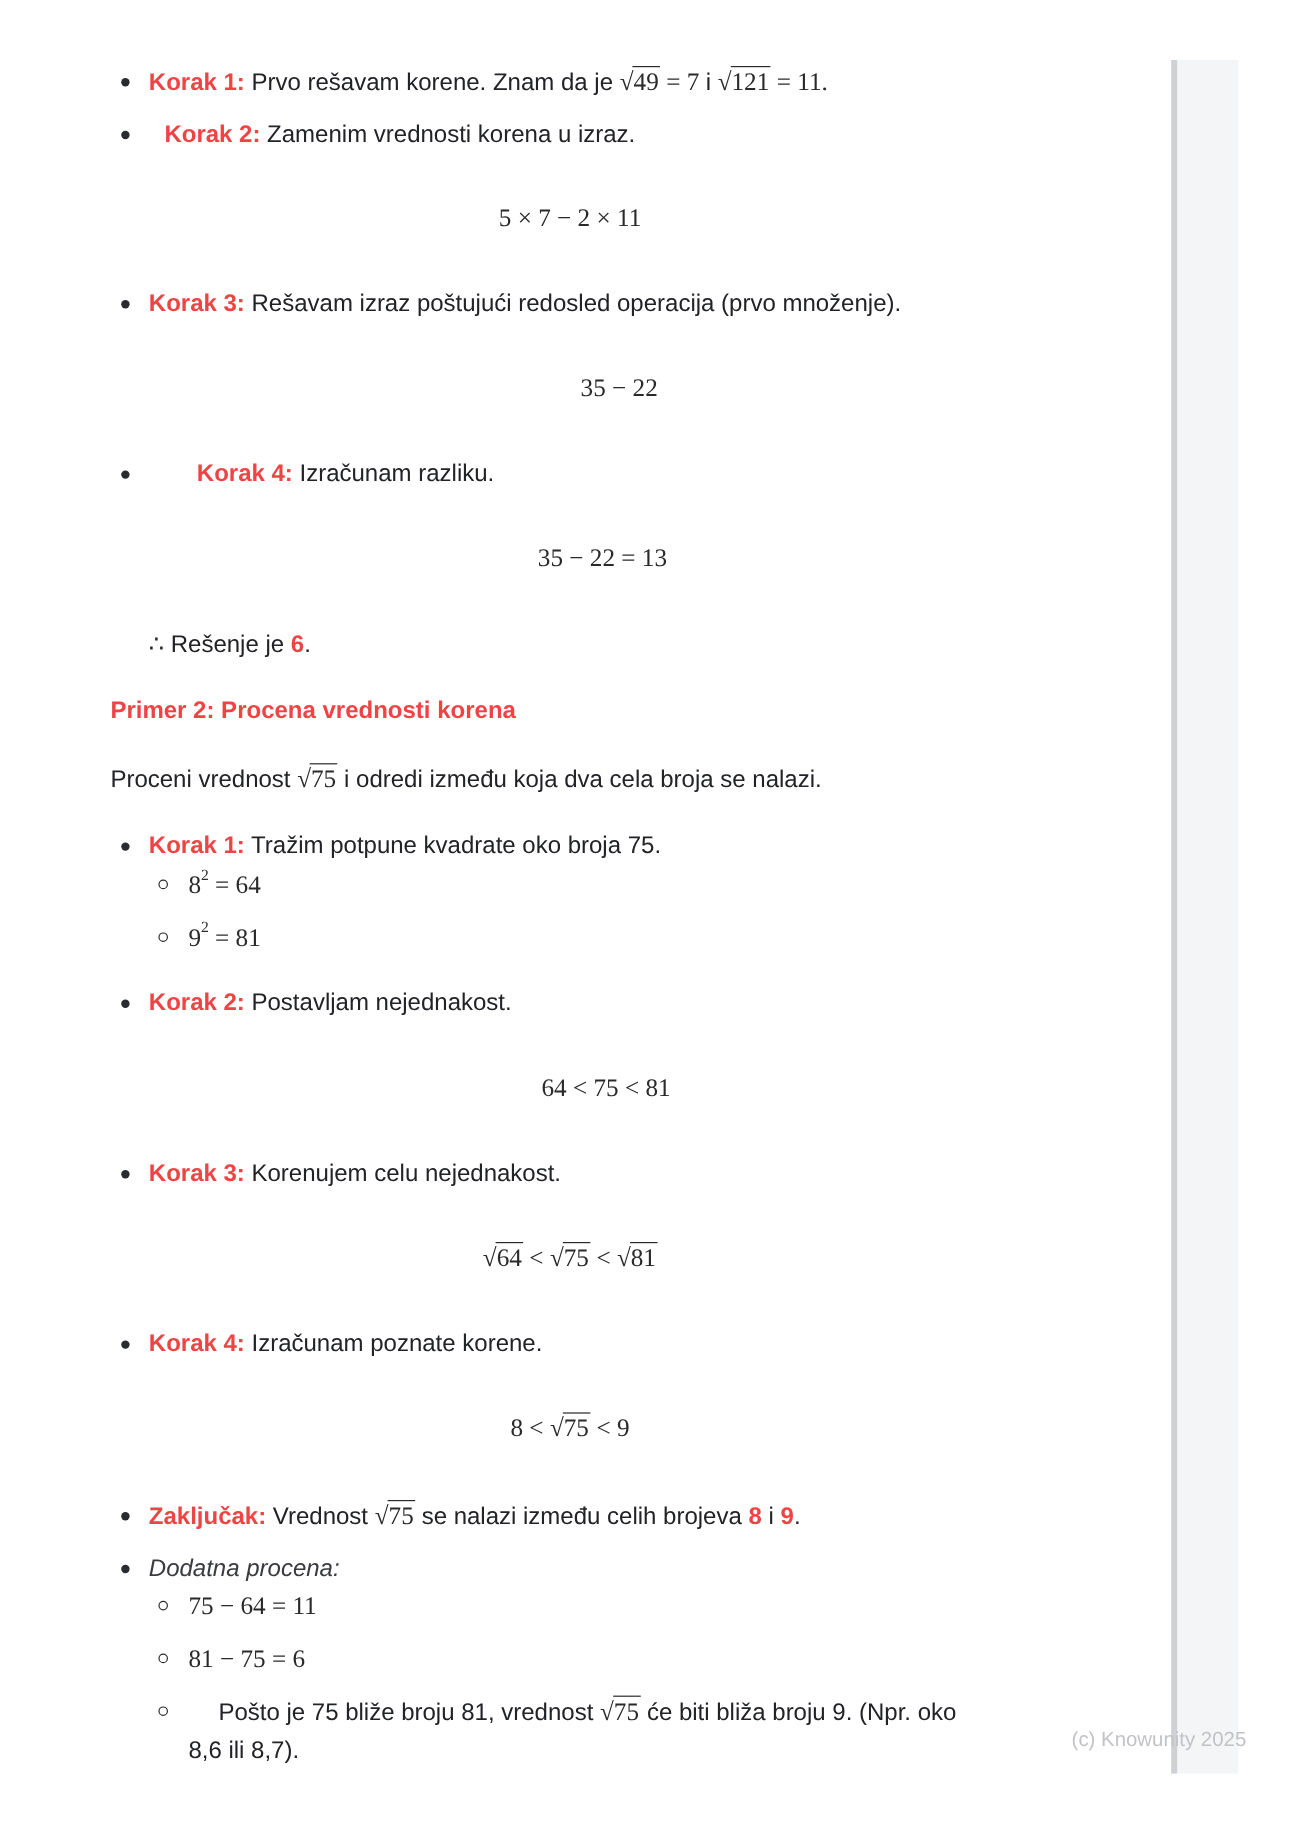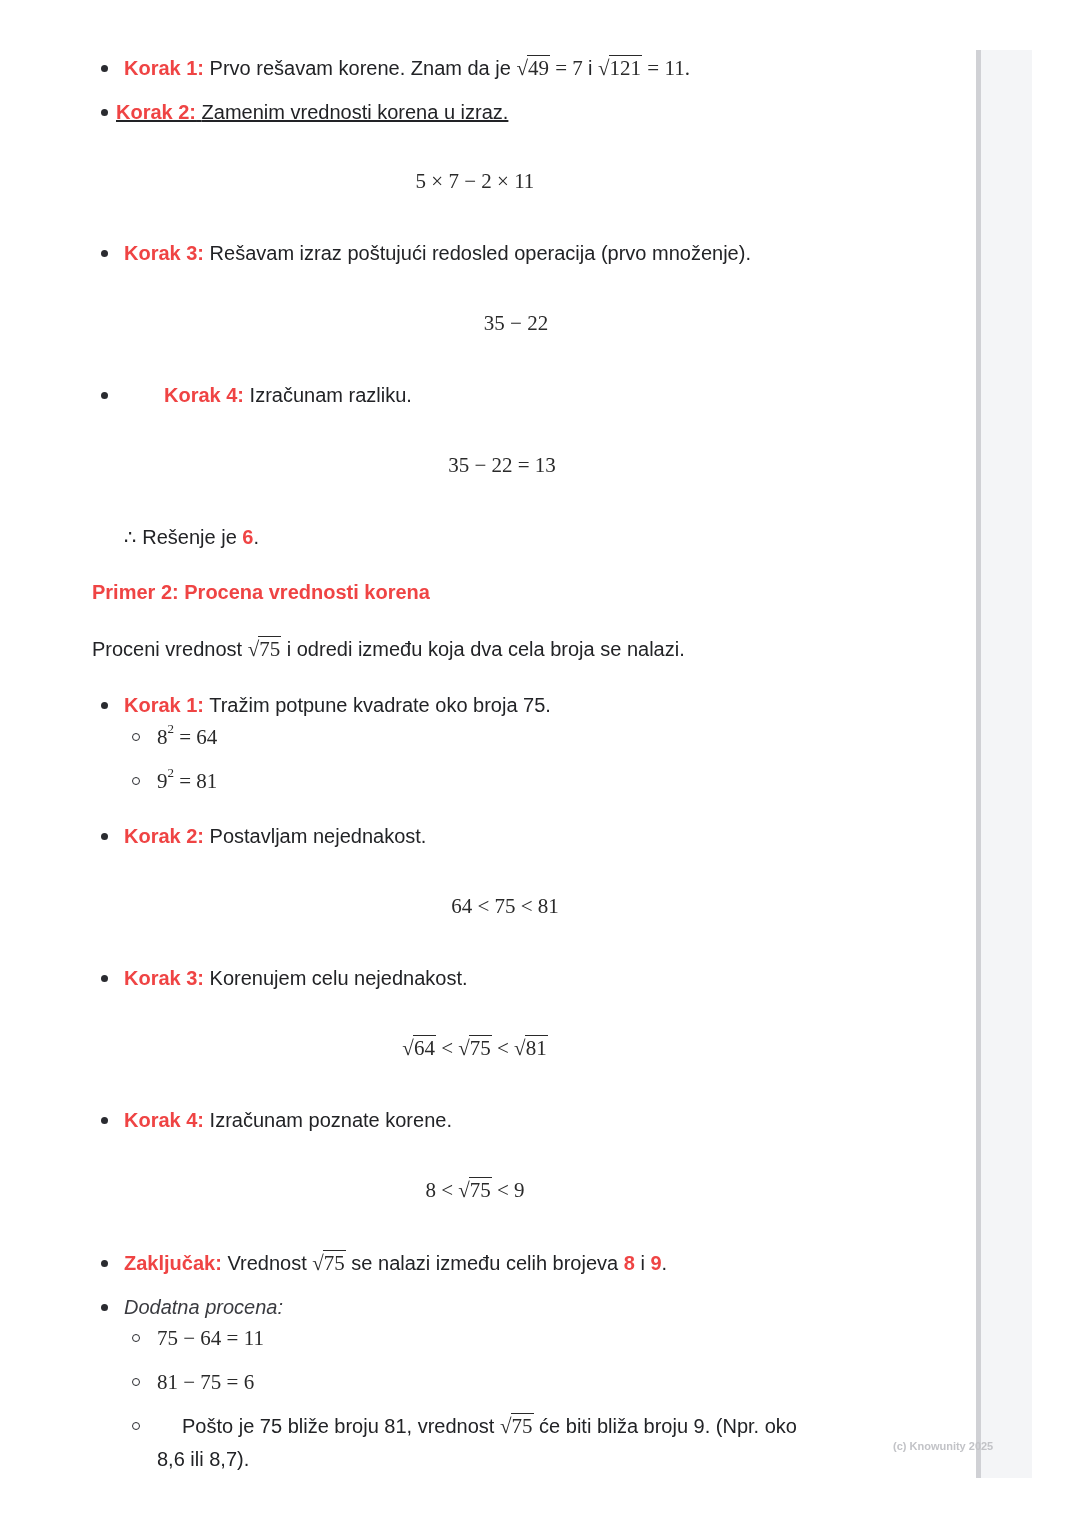--- a/index.html
+++ b/index.html
@@ -14,21 +14,21 @@
   .dmath { font-family:"Liberation Serif", "DejaVu Serif", serif; font-size:21px; color:#2a2a2a;
            position:absolute; left:0; width:950px; text-align:center; line-height:26px; }
   .bullet { position:absolute; width:7px; height:7px; border-radius:50%; background:#2a2b30; }
   .sbullet { position:absolute; width:6px; height:6px; border-radius:50%; border:1.6px solid #2a2b30; background:#fff; }
   .sqrt { display:inline-block; white-space:nowrap; }
   .sqrt .rad { font-family:"Liberation Serif","DejaVu Serif",serif; }
   .sqrt .arg { border-top:1.3px solid #2a2a2a; padding:0 1px; margin-left:-1px; }
   sup { font-size:13px; line-height:0; position:relative; top:-3px; }
   .panel { position:absolute; left:976px; top:50px; width:56px; height:1428px; background:#f4f5f7;
            border-left:5px solid #d0d1d5; box-sizing:border-box; }
-  .watermark { position:absolute; left:893px; top:1440px; font-size:11px; color:#c2c3c7; white-space:nowrap;font-weight:bold; }
+  .watermark { position:absolute; left:893px; top:1440px; font-size:17px; color:#c2c3c7; white-space:nowrap; }
 </style>
 </head>
 <body>
 
 <div class="content">
 
   <span class="bullet" style="left:101px;top:65px;"></span>
   <div class="abs txt" style="left:124px;top:55px;">
     <span class="b">Korak 1:</span>
     <span>Prvo rešavam korene. Znam da je</span>
@@ -37,21 +37,21 @@
       <span>= 7</span>
     </span>
     <span>i</span>
     <span class="math">
       <span class="sqrt"><span class="rad">√</span><span class="arg">121</span></span>
       <span>= 11</span><span>.</span>
     </span>
   </div>
 
   <span class="bullet" style="left:101px;top:109px;"></span>
-  <div class="abs txt" style="left:116px;top:99px;text-decoration:underline;">
+  <div class="abs txt" style="left:137px;top:99px;">
     <span class="b">Korak 2:</span>
     <span>Zamenim vrednosti korena u izraz.</span>
   </div>
   <div class="dmath" style="top:168px;">5 × 7 − 2 × 11</div>
 
   <span class="bullet" style="left:101px;top:250px;"></span>
   <div class="abs txt" style="left:124px;top:240px;">
     <span class="b">Korak 3:</span>
     <span>Rešavam izraz poštujući redosled operacija (prvo množenje).</span>
   </div>

